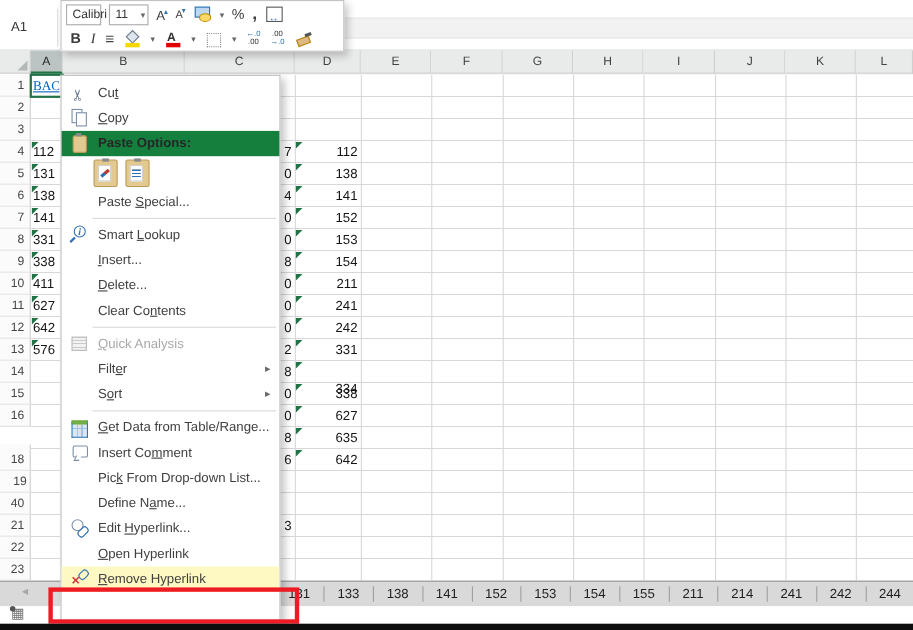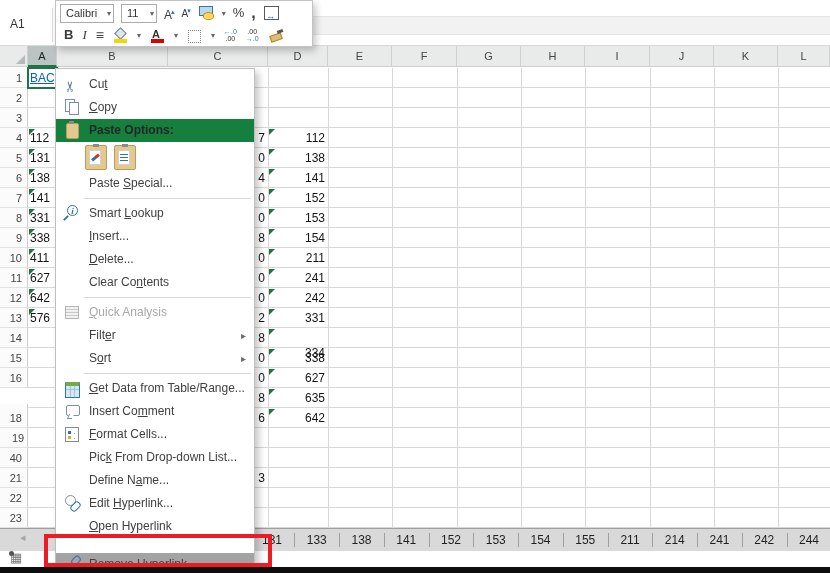--- a/index.html
+++ b/index.html
@@ -15,21 +15,21 @@
   #top-sep{position:absolute;left:0;top:45px;width:830px;height:1px;background:#d9d9d9;}
 
   
   #mini-toolbar{position:absolute;left:55px;top:0;width:258px;height:47px;background:#fff;
     border:1px solid #c3c3c3;box-shadow:3px 4px 7px rgba(0,0,0,.22);z-index:6;box-sizing:border-box;}
   .tb-row{position:absolute;left:4px;display:flex;align-items:center;gap:7px;height:20px;}
   #tb-row1{top:2px;} #tb-row2{top:24px;gap:9px;padding-left:4px;}
   .combo{height:19px;border:1px solid #ababab;background:#fff;display:flex;align-items:center;
     font-size:11px;color:#333;box-sizing:border-box;padding:0 2px 0 5px;}
   .combo .caret{margin-left:auto;color:#666;font-size:8px;padding-left:3px;}
-  #font-combo{width:54px;} #size-combo{width:36px;}
+  #font-combo{width:32px;} #size-combo{width:36px;}
   .tbi{position:relative;font-size:12px;color:#3b3b3b;display:inline-block;line-height:18px;cursor:default;}
   .supcaret{color:#2e75b6;font-size:7px;vertical-align:super;margin-left:-1px;}
   .mini-caret{color:#666;font-size:8px;}
   .bold-b{font-weight:bold;font-size:13px;} .ital-i{font-style:italic;font-family:"Liberation Serif",serif;font-size:13px;}
   .align-g{font-size:14px;color:#444;}
   .swatch{position:relative;width:15px;height:18px;}
   .swatch .bar{position:absolute;left:1px;bottom:1px;width:13px;height:4px;}
   .swatch .glyphA{position:absolute;left:2px;top:-1px;font-size:11px;font-weight:bold;color:#333;}
   .fill-shape{position:absolute;left:3px;top:3px;width:7px;height:7px;border:1.5px solid #6f7c8f;transform:rotate(45deg);background:#dfe5ec;}
   .brd{position:relative;width:15px;height:15px;}
@@ -57,28 +57,28 @@
   .colh.sel{background:#bcc3c3;border-bottom:2px solid var(--sel);color:#1f1f1f;}
   #col-headers{position:absolute;left:0;top:46px;width:830px;height:21px;}
   #row-headers{position:absolute;left:0;top:68px;width:28px;height:460px;}
   .rowh{position:absolute;left:0;width:28px;height:20px;line-height:20px;text-align:right;padding-right:5px;
     font-size:11px;color:#444;background:#fbfbfb;border-right:1px solid #cfcfcf;border-bottom:1px solid #e2e2e2;box-sizing:border-box;}
   #grid-lines{position:absolute;left:28px;top:68px;width:802px;height:460px;z-index:0;
     background-image:repeating-linear-gradient(to bottom,transparent 0 19px,#d8d8d8 19px 20px);}
   .vline{position:absolute;top:0;width:1px;height:460px;background:#d8d8d8;}
   .cellv{position:absolute;height:20px;line-height:20px;font-size:12px;color:#141414;overflow:hidden;white-space:nowrap;z-index:1;}
   .tri{position:absolute;width:0;height:0;border-top:6px solid var(--tri);border-right:6px solid transparent;z-index:2;}
-  .a1link{color:var(--link);text-decoration:underline;}
+  .a1link{color:var(--link);text-decoration:underline;font-family:Liberation Serif, serif;}
   #a1-selection{position:absolute;left:27px;top:67px;width:31px;height:22px;border:2px solid var(--sel);box-sizing:border-box;z-index:3;}
 
   
   #context-menu{position:absolute;left:55px;top:68px;width:200px;height:498px;background:#fff;
     border:1px solid #bfbfbf;box-shadow:4px 4px 7px rgba(0,0,0,.22);z-index:10;box-sizing:border-box;padding-top:4px;}
   .mi{position:relative;height:23px;line-height:23px;font-size:12px;color:#404040;padding-left:33px;cursor:default;}
-  .mi.hl{background:#15803d;} .mi.sel-hl{background:#a3a3a3;margin-top:15px;}
+  .mi.hl{background:#15803d;} .mi.sel-hl{background:#fef9c3;}
   .mi.bold{font-weight:bold;color:#262626;}
   .mi.dis{color:#a8a8a8;}
   .mi u{text-decoration:underline;}
   .mi .arrow{position:absolute;right:8px;top:0;color:#6a6a6a;font-size:10px;}
   .msep{height:1px;background:#d9d9d9;margin:3px 3px 3px 28px;}
   .paste-row{height:30px;display:flex;gap:7px;align-items:center;padding-left:29px;}
   .paste-btn{position:relative;width:20px;height:23px;background:#e3c98f;border:1px solid #bc9a5a;border-radius:2px;}
   .paste-btn::before{content:"";position:absolute;left:3px;top:4px;width:12px;height:15px;background:#fff;border:1px solid #d0d0d0;box-sizing:border-box;}
   .paste-btn::after{content:"";position:absolute;left:7px;top:-2px;width:6px;height:3px;background:#8a8a8a;}
   .paste-btn .mark1{position:absolute;left:5px;top:10px;width:9px;height:3px;transform:rotate(-40deg);
@@ -321,21 +321,20 @@
       <div class="mi"><span class="mi-label"><u>I</u>nsert...</span></div>
       <div class="mi"><span class="mi-label"><u>D</u>elete...</span></div>
       <div class="mi"><span class="mi-label">Clear Co<u>n</u>tents</span></div>
       <div class="msep"></div>
       <div class="mi dis"><div class="mi-ic ic-quick"></div><span class="mi-label"><u>Q</u>uick Analysis</span></div>
       <div class="mi"><span class="mi-label">Filt<u>e</u>r</span><div class="arrow">▸</div></div>
       <div class="mi"><span class="mi-label">S<u>o</u>rt</span><div class="arrow">▸</div></div>
       <div class="msep"></div>
       <div class="mi"><div class="mi-ic ic-table"></div><span class="mi-label"><u>G</u>et Data from Table/Range...</span></div>
       <div class="mi"><div class="mi-ic ic-comment"></div><span class="mi-label">Insert Co<u>m</u>ment</span></div>
-      <div class="mi"><div class="mi-ic ic-fmt"></div><span class="mi-label"><u>F</u>ormat Cells...</span></div>
       <div class="mi"><span class="mi-label">Pic<u>k</u> From Drop-down List...</span></div>
       <div class="mi"><span class="mi-label">Define N<u>a</u>me...</span></div>
       <div class="mi"><div class="mi-ic ic-link"></div><span class="mi-label">Edit <u>H</u>yperlink...</span></div>
       <div class="mi"><span class="mi-label"><u>O</u>pen Hyperlink</span></div>
       <div class="mi sel-hl"><div class="mi-ic ic-unlink"></div><span class="mi-label"><u>R</u>emove Hyperlink</span></div>
     </div>
 
   <div id="tab-strip">
       <div class="sheet-tab" style="left: 252px;">131</div>
       <div class="sheet-tab" style="left: 296.75px;">133</div>

